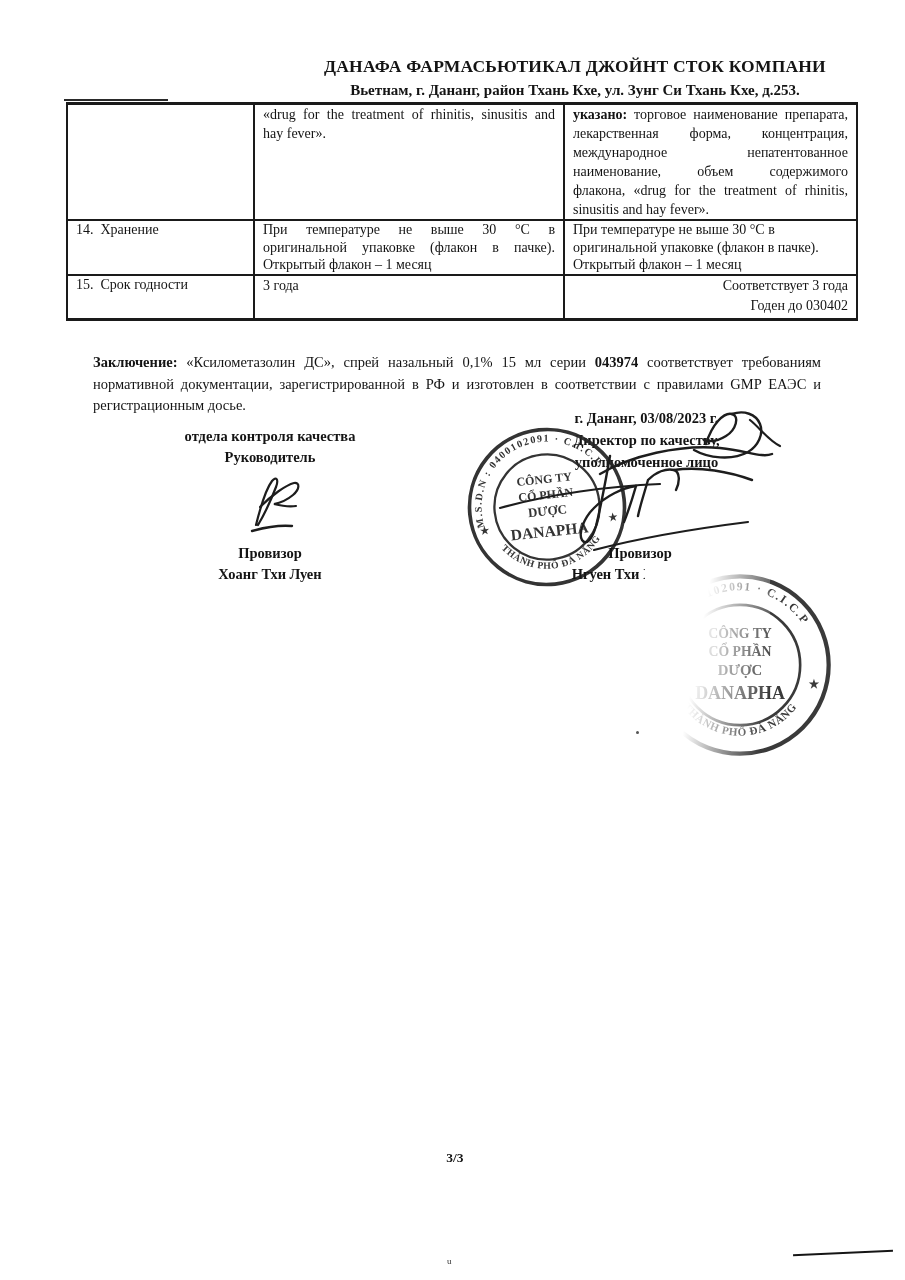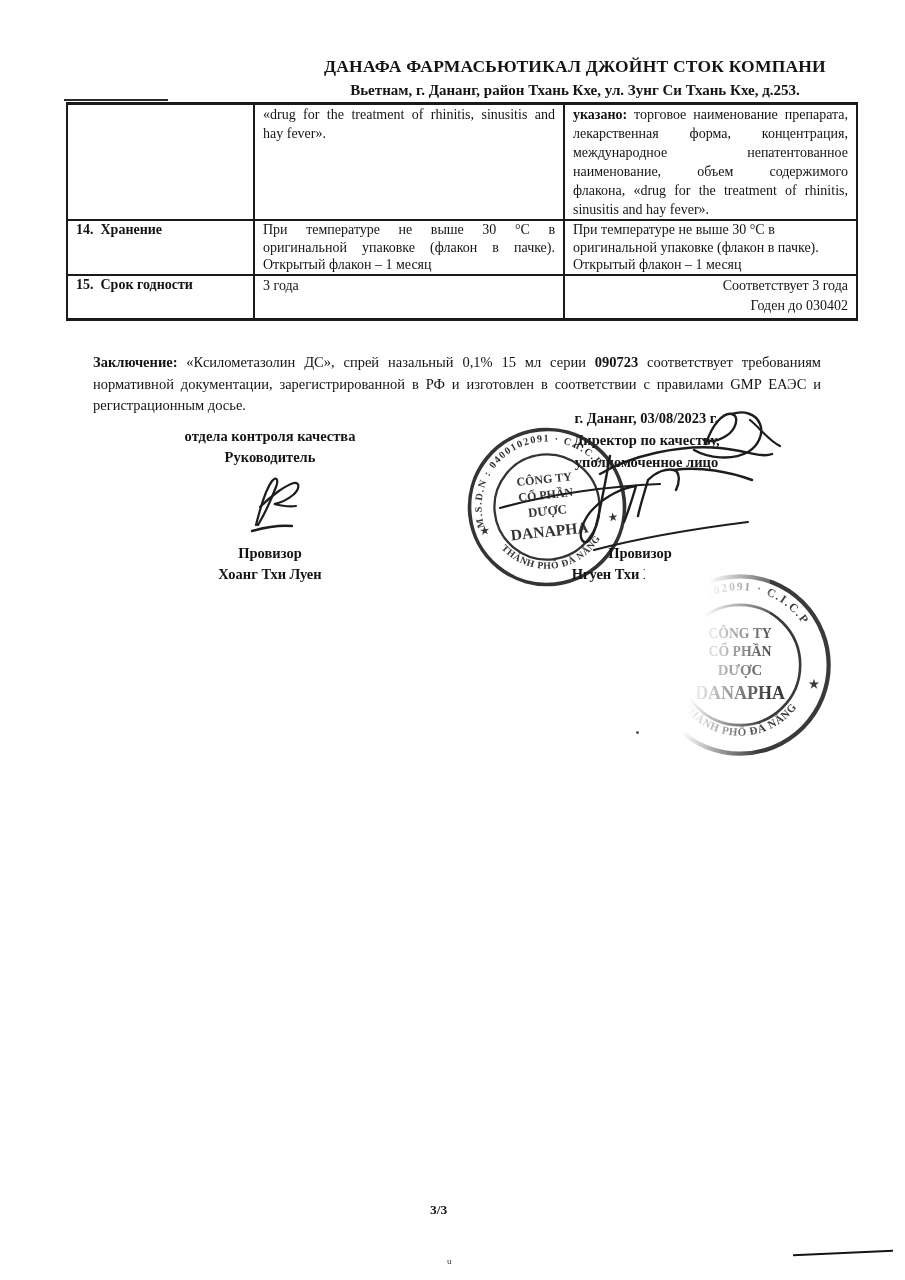--- a/index.html
+++ b/index.html
@@ -15,41 +15,41 @@
   .artifact-line{left:64px;top:99px;width:104px;height:2px;background:#2a2a2a;}
   
   table.spec{left:66px;top:102px;width:790px;border-collapse:collapse;table-layout:fixed;
     border:2px solid #1a1a1a;border-top-width:3px;border-bottom-width:3px;font-size:14px;}
   table.spec td,table.spec th{border:2px solid #1a1a1a;vertical-align:top;padding:0 8px;}
   table.spec th{height:26px;text-align:center;vertical-align:middle;font-size:15px;font-weight:bold;padding:2px;}
   col.c1{width:187px;} col.c2{width:310px;} col.c3{width:293px;}
   .rowA td{height:108px;line-height:19px;}
   .rowB td{height:46px;line-height:17.5px;padding-top:2px;}
   .rowC td{height:42px;vertical-align:middle;line-height:20px;}
-  td.ind{vertical-align:middle;padding-left:13px;line-height:18px;font-weight:bold;}
+  td.ind{vertical-align:middle;padding-left:13px;line-height:18px;}
   .jl{text-align:justify;text-align-last:justify;}
   .bold{font-weight:bold;}
   .center{text-align:right;}
   
   .conclusion{left:93px;top:352px;width:728px;font-size:14.5px;line-height:21.5px;text-align:justify;}
   
   .sig-left-role{left:150px;top:426px;width:240px;text-align:center;font-size:14.5px;font-weight:bold;line-height:21px;}
   .sig-right-meta{left:524px;top:407px;width:245px;text-align:center;font-size:14.5px;font-weight:bold;line-height:22px;}
   .sig-left-name{left:160px;top:543px;width:220px;text-align:center;font-size:14.5px;font-weight:bold;line-height:21px;}
   .sig-right-name{left:530px;top:543px;width:220px;text-align:center;font-size:14.5px;font-weight:bold;line-height:21px;}
   
   .stamp1{left:464px;top:424px;width:166px;height:166px;transform:rotate(-6deg);}
   .stamp2{left:645px;top:570px;width:190px;height:190px;}
   .stamp2-fade{left:645px;top:568px;width:125px;height:194px;
     background:linear-gradient(100deg,#ffffff 42%,rgba(255,255,255,0) 92%);}
   svg .ink{stroke:#252525;fill:none;}
   svg text.ink-t{fill:#252525;stroke:none;font-family:"Liberation Serif",serif;font-weight:bold;}
   .sig-stroke{stroke:#1d1d1d;fill:none;stroke-linecap:round;}
   
-  .page-num{left:430px;top:1202px;width:50px;text-align:left;font-size:13.5px;font-weight:bold;}
+  .page-num{left:430px;top:1150px;width:50px;text-align:center;font-size:13.5px;font-weight:bold;}
   .footer-mark{left:447px;top:1256px;font-size:9px;color:#333;}
   .bottom-line{left:793px;top:1252px;width:100px;height:2px;background:#151515;transform:rotate(-2.5deg);}
   .dot{left:636px;top:731px;width:3px;height:3px;background:#555;border-radius:50%;}
 </style>
 </head>
 <body>
 
 <div class="abs doc-title">ДАНАФА ФАРМАСЬЮТИКАЛ ДЖОЙНТ СТОК КОМПАНИ</div>
 <div class="abs doc-address">Вьетнам, г. Дананг, район Тхань Кхе, ул. Зунг Си Тхань Кхе, д.253.</div>
 <div class="abs artifact-line"></div>
@@ -94,21 +94,21 @@
     <td>3 года</td>
     <td class="center">
       <div>Соответствует 3 года</div>
       <div>Годен до 030402</div>
     </td>
   </tr>
 </tbody>
   </table>
 
 <div class="abs conclusion">
-  <span class="bold">Заключение:</span><span> «Ксилометазолин ДС», спрей назальный 0,1% 15 мл серии </span><span class="bold">090723</span><span> соответствует требованиям нормативной документации, зарегистрированной в РФ и изготовлен в соответствии с правилами GMP ЕАЭС и регистрационным досье.</span>
+  <span class="bold">Заключение:</span><span> «Ксилометазолин ДС», спрей назальный 0,1% 15 мл серии </span><span class="bold">043974</span><span> соответствует требованиям нормативной документации, зарегистрированной в РФ и изготовлен в соответствии с правилами GMP ЕАЭС и регистрационным досье.</span>
 </div>
 
 <div class="abs sig-left-role">
   <div>отдела  контроля качества</div>
   <div>Руководитель</div>
 </div>
 
 <div class="abs sig-right-meta">
   <div>г. Дананг, 03/08/2023 г.</div>
   <div>Директор по качеству,</div>

